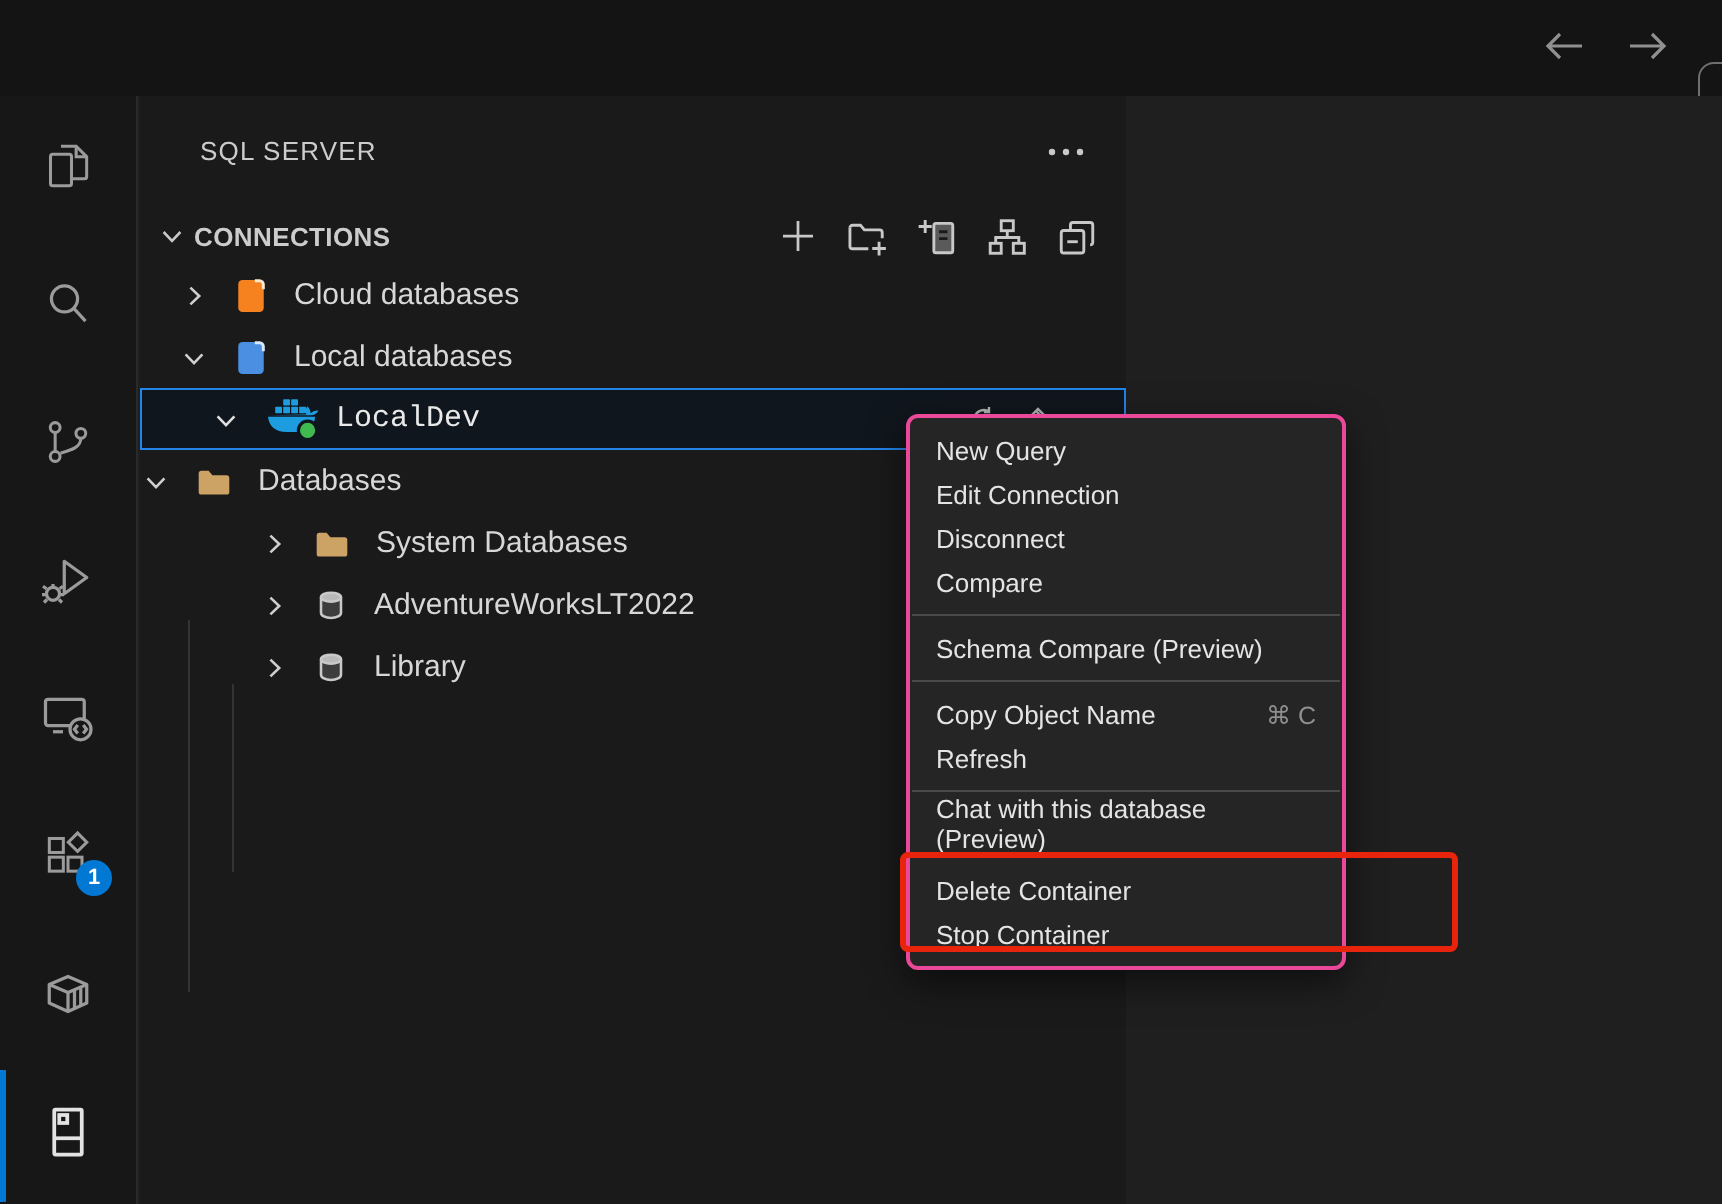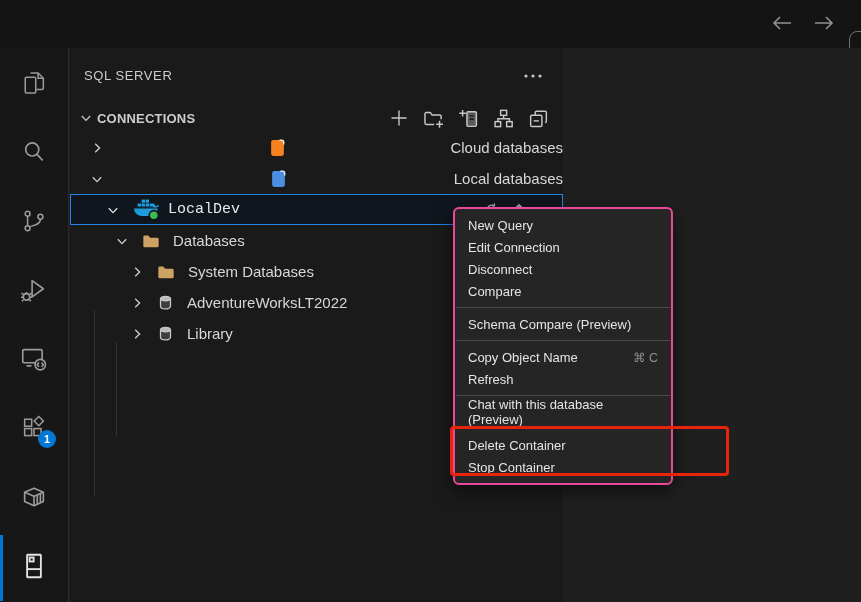--- a/index.html
+++ b/index.html
@@ -52,21 +52,21 @@
     display:flex; align-items:center; justify-content:center;
   }
   .ab-active-bar {
     position:absolute; left:0; top:487px; width:3px; height:66px;
     background:#0078d4;
   }
 
   
   .sb-header { height:56px; position:relative; }
   .sb-title {
-    position:absolute; left:14px; top:20px;
+    position:absolute; left:30px; top:20px;
     font-size:13px; letter-spacing:0.6px; color:#cccccc;
   }
   .sb-more { position:absolute; right:18px; top:20px; width:24px; height:16px;
     display:flex; align-items:center; justify-content:center; cursor:pointer; }
 
   .section-row { height:28px; display:flex; align-items:center; position:relative; cursor:pointer;text-align:right; }
   .section-chevron { margin-left:8px; }
   .section-label { font-size:13px; font-weight:bold; color:#cccccc; letter-spacing:0.2px; margin-left:3px; }
   .section-toolbar { position:absolute; right:14px; top:0; height:28px; display:flex; align-items:center; gap:14px; }
   .tb-btn { width:21px; height:21px; display:flex; align-items:center; justify-content:center; cursor:pointer; }
@@ -77,23 +77,23 @@
   .guide-1 { left:24px; top:178px; height:186px; }
   .guide-2 { left:46px; top:210px; height:94px; }
 
   .tree-row {
     height:31px; display:flex; align-items:center;
     font-size:15px; color:#d7d7d7; cursor:pointer;
     position:relative; z-index:1;
   }
   .tree-row .chev { width:16px; flex:0 0 16px; margin-right:12px; }
   .tree-row .t-icon { margin-right:13px; flex:0 0 auto; }
-  .lvl1 { padding-left:19px;justify-content:space-between; }
+  .lvl1 { padding-left:19px; }
   .lvl2 { padding-left:35px; }
-  .lvl3 { padding-left:44px; }
+  .lvl3 { }
   .lvl4 { padding-left:59px; }
   .tree-row.selected {
     background:#10161d;
     border:1px solid #2484e8;
     color:#e9e9e9;
     font-family:Liberation Mono, monospace;
   }
   .tree-row.selected .chev { margin-left:-1px; }
   .docker-wrap { position:relative; width:27px; height:22px; margin-right:8px; }
   .inline-actions {

